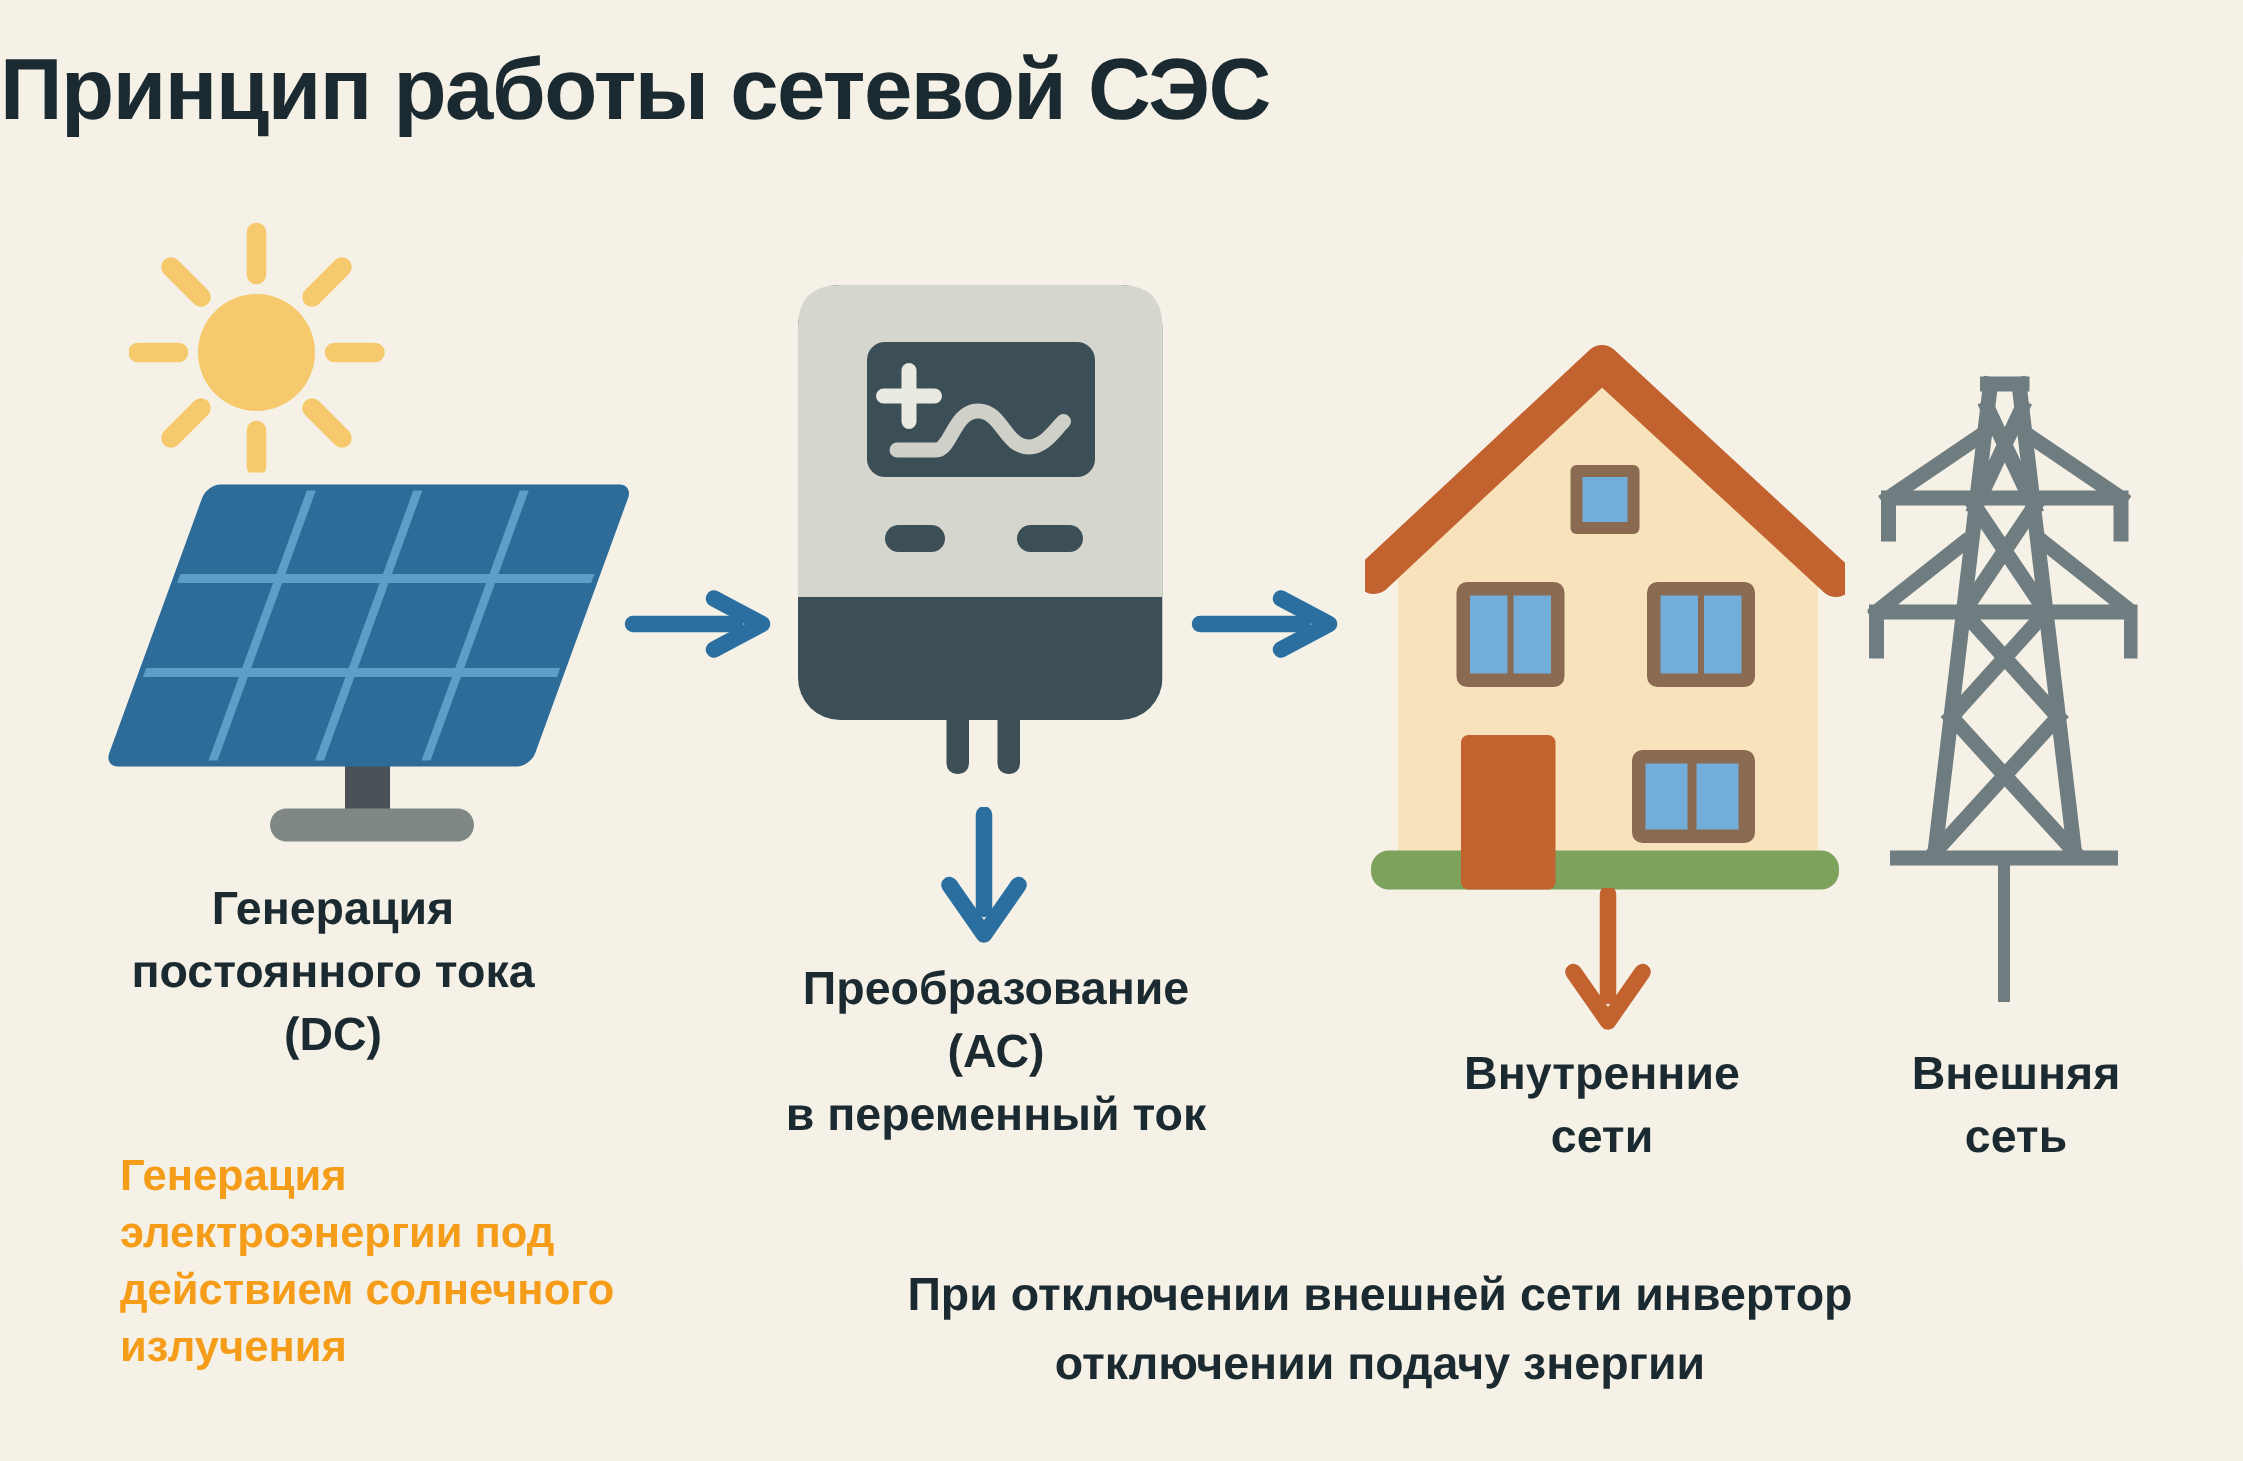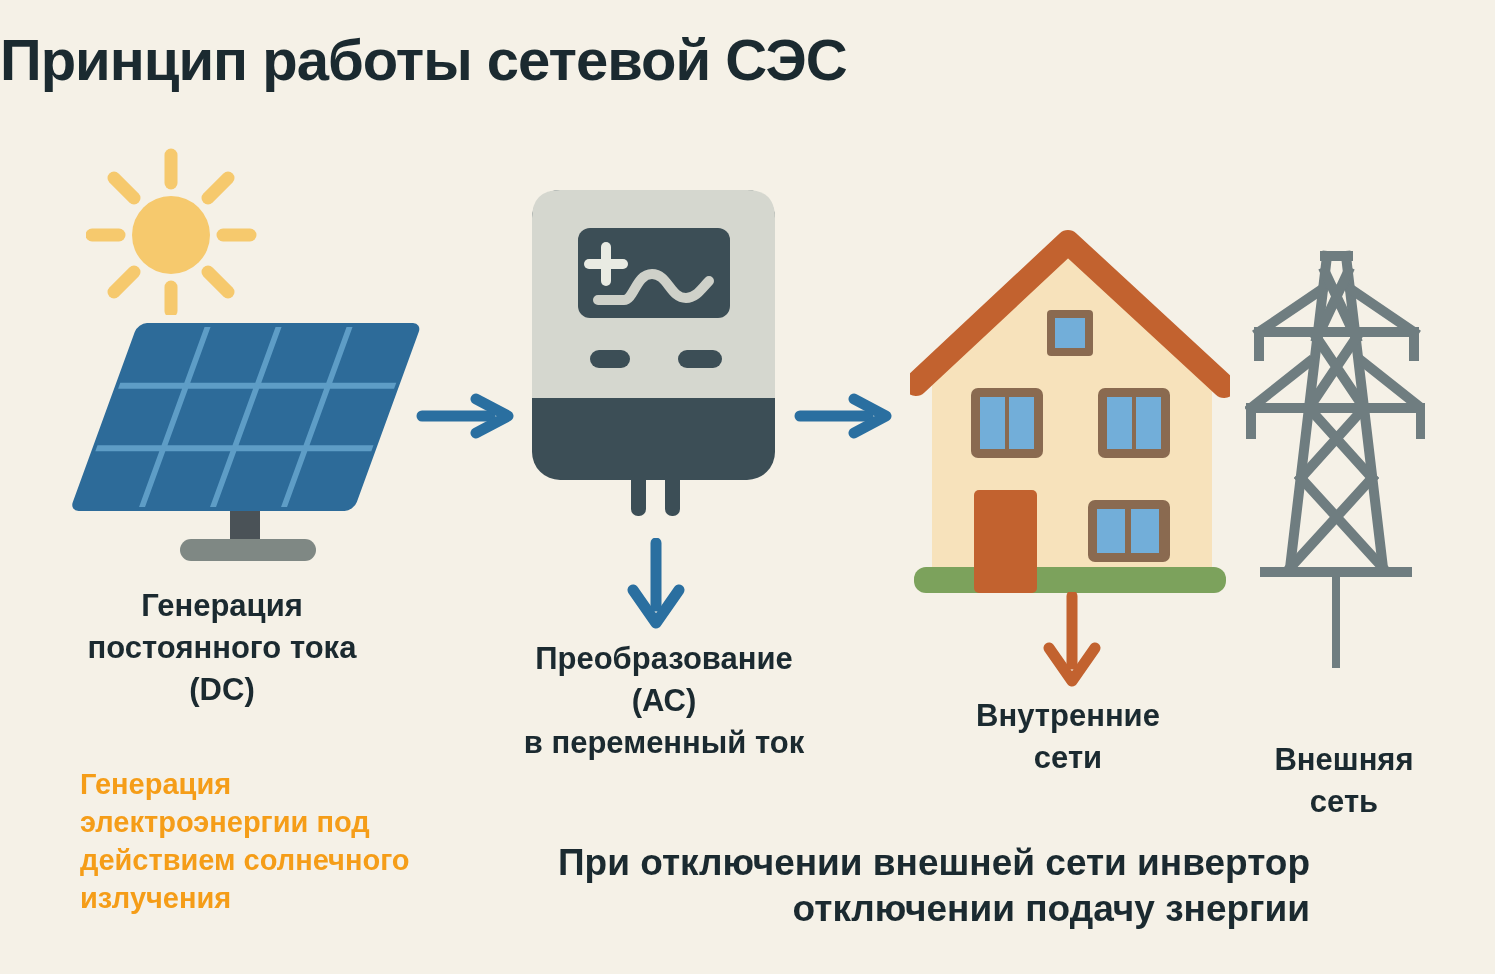--- a/index.html
+++ b/index.html
@@ -4,21 +4,21 @@
 <style>
   html,body{margin:0;padding:0;}
   body{font-family:"Liberation Sans","DejaVu Sans",sans-serif;}
   .stage{position:relative;width:1495px;height:974px;background:#f5f1e7;overflow:hidden;}
   .abs{position:absolute;}
   .title{left:0;top:26px;width:1495px;font-size:58px;font-weight:800;
          color:#1b2a30;letter-spacing:-1px;}
   .lbl{color:#1b2a30;font-weight:700;font-size:31px;line-height:42px;text-align:center;}
   .lbl div{white-space:nowrap;}
   .note-orange{color:#f59d18;font-weight:700;font-size:29px;line-height:38px;text-align:left;}
-  .note-dark{color:#1b2a30;font-weight:700;font-size:37px;line-height:46px;text-align:right;}
+  .note-dark{color:#1b2a30;font-weight:700;font-size:31px;line-height:46px;text-align:center;}
   svg{display:block;}
 </style>
 </head>
 <body>
 
 <div class="stage">
 
   <div class="abs title">Принцип работы сетевой СЭС</div>
 
   <svg class="abs" style="left:86px;top:143px;" width="178" height="172" viewBox="0 0 178 172">
@@ -134,21 +134,21 @@
     <div>Преобразование</div>
     <div>(АС)</div>
     <div>в переменный ток</div>
   </div>
 
   <div class="abs lbl" style="left:928px;top:695px;width:280px;">
     <div>Внутренние</div>
     <div>сети</div>
   </div>
 
-  <div class="abs lbl" style="left:1244px;top:695px;width:200px;margin-top:44px;">
+  <div class="abs lbl" style="left:1244px;top:695px;width:200px;">
     <div>Внешняя</div>
     <div>сеть</div>
   </div>
 
   <div class="abs note-orange" style="left:80px;top:765px;width:440px;">
     <div>Генерация</div>
     <div>электроэнергии под</div>
     <div>действием солнечного</div>
     <div>излучения</div>
   </div>

